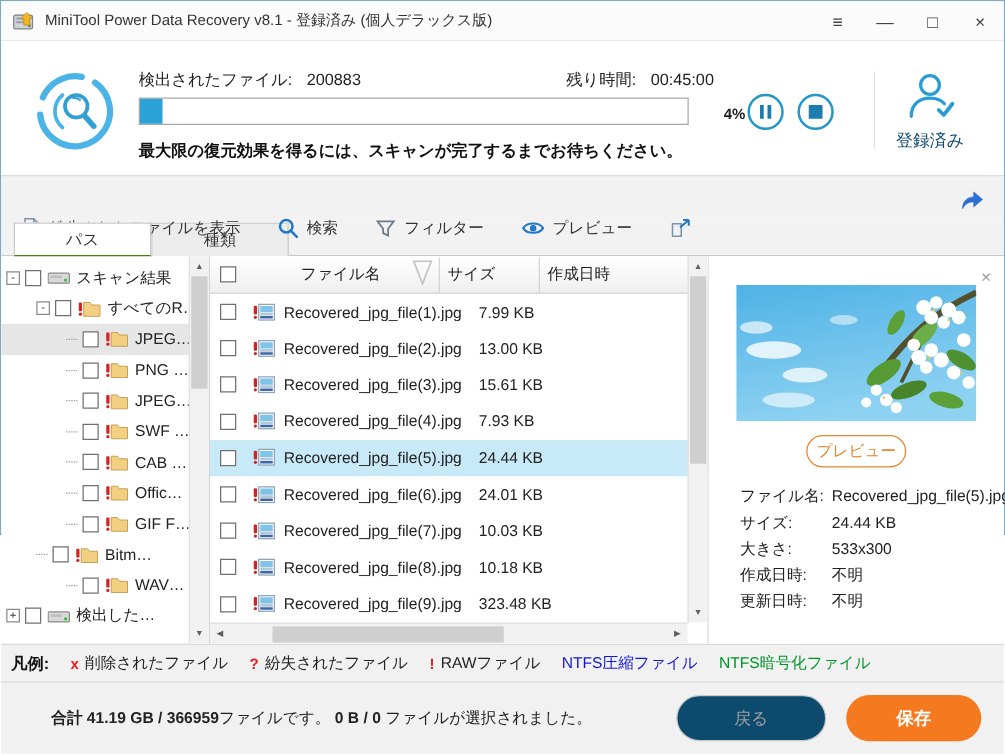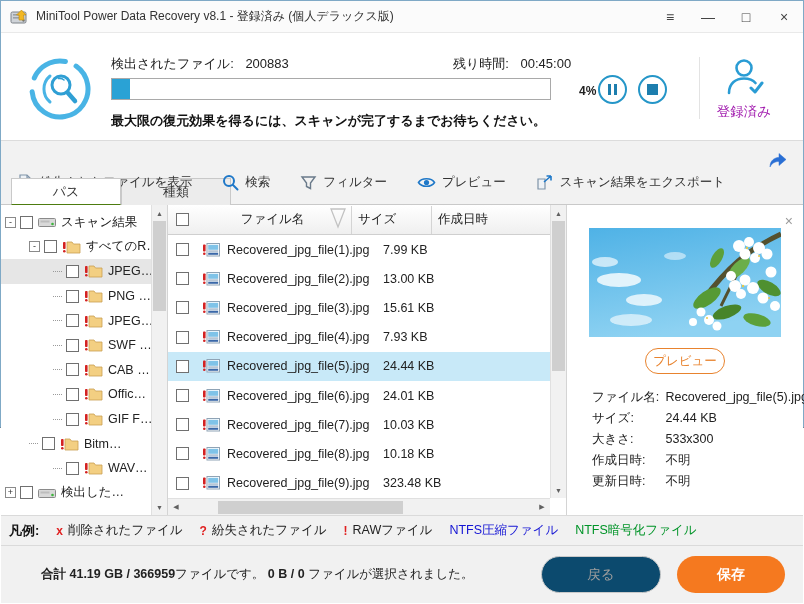--- a/index.html
+++ b/index.html
@@ -23,21 +23,21 @@
   .progress-fill { height:100%; background:#2aa2d5; }
   .pct { position:absolute; left:578px; top:51px; font-size:12px; font-weight:bold; }
   .circle-btn { position:absolute; width:29px; height:29px; border:2px solid #2596c8; border-radius:50%; background:#fff; display:flex; align-items:center; justify-content:center; }
   .pause-btn { left:597px; top:42px; }
   .stop-btn { left:637px; top:42px; }
   .pause-glyph { display:flex; gap:3px; }
   .pause-glyph i { width:3px; height:11px; background:#1d7eae; }
   .stop-glyph { width:11px; height:11px; background:#1d7eae; }
   .hdr-divider { position:absolute; left:698px; top:24px; width:1px; height:62px; background:#e3e3e3; }
   .user-box { position:absolute; left:704px; top:24px; width:78px; text-align:center; }
-  .registered { margin-top:2px; font-size:13.5px; color:#a21caf; }
+  .registered { margin-top:2px; font-size:13.5px; color:#0c4a6e; }
   .warn { position:absolute; left:110px; top:79px; font-size:13px; font-weight:bold; color:#111; }
 
   
   .toolbar { height:38px; background:#f2f2f2; border-top:1px solid #dcdcdc; display:flex; align-items:center; padding:0 16px; gap:30px; flex:none; position:relative; }
   .tool-item { display:flex; align-items:center; gap:6px; font-size:12.5px; color:#333; cursor:default;margin-top:46px; }
   .tool-share { position:absolute; right:16px; display:flex; }
 
   
   .tabrow { height:27px; background:#f2f2f2; display:flex; padding-left:10px; border-bottom:1px solid #c9c9c9; flex:none; }
   .tab { width:110px; text-align:center; font-size:13px; line-height:25px; color:#333; border:1px solid #c9c9c9; border-bottom:none; background:#ececec; margin-bottom:-1px; }
@@ -203,21 +203,20 @@
         <path d="M1.5 7.5 C4.5 2.5 14.5 2.5 17.5 7.5 C14.5 12.5 4.5 12.5 1.5 7.5 Z" fill="none" stroke="#1f78c8" stroke-width="1.6"></path>
         <circle cx="9.5" cy="7.5" r="2.6" fill="#1f78c8"></circle>
       </svg>
       <span>プレビュー</span>
     </div>
     <div class="tool-item">
       <svg width="18" height="17" viewBox="0 0 18 17">
         <path d="M2 5 H9 V15 H2 Z" fill="#eef2f6" stroke="#7f93a8" stroke-width="1.2"></path>
         <path d="M8 8 L15 2 M15 2 H10.5 M15 2 V6.5" stroke="#1f78c8" stroke-width="1.6" fill="none"></path>
       </svg>
-      <span>スキャン結果をエクスポート</span>
     </div>
     <span class="tool-share">
       <svg width="20" height="18" viewBox="0 0 20 18">
         <path d="M3 16 C3 9 8 6.5 12 6.5 V2.5 L19 8.5 L12 14.5 V10.5 C8 10.5 5 12 3 16 Z" fill="#2a6fd4" stroke="#2a6fd4" stroke-width="0.5" stroke-linejoin="round"></path>
       </svg>
     </span>
   </div>
 
   <div class="tabrow">
     <div class="tab active">パス</div>

